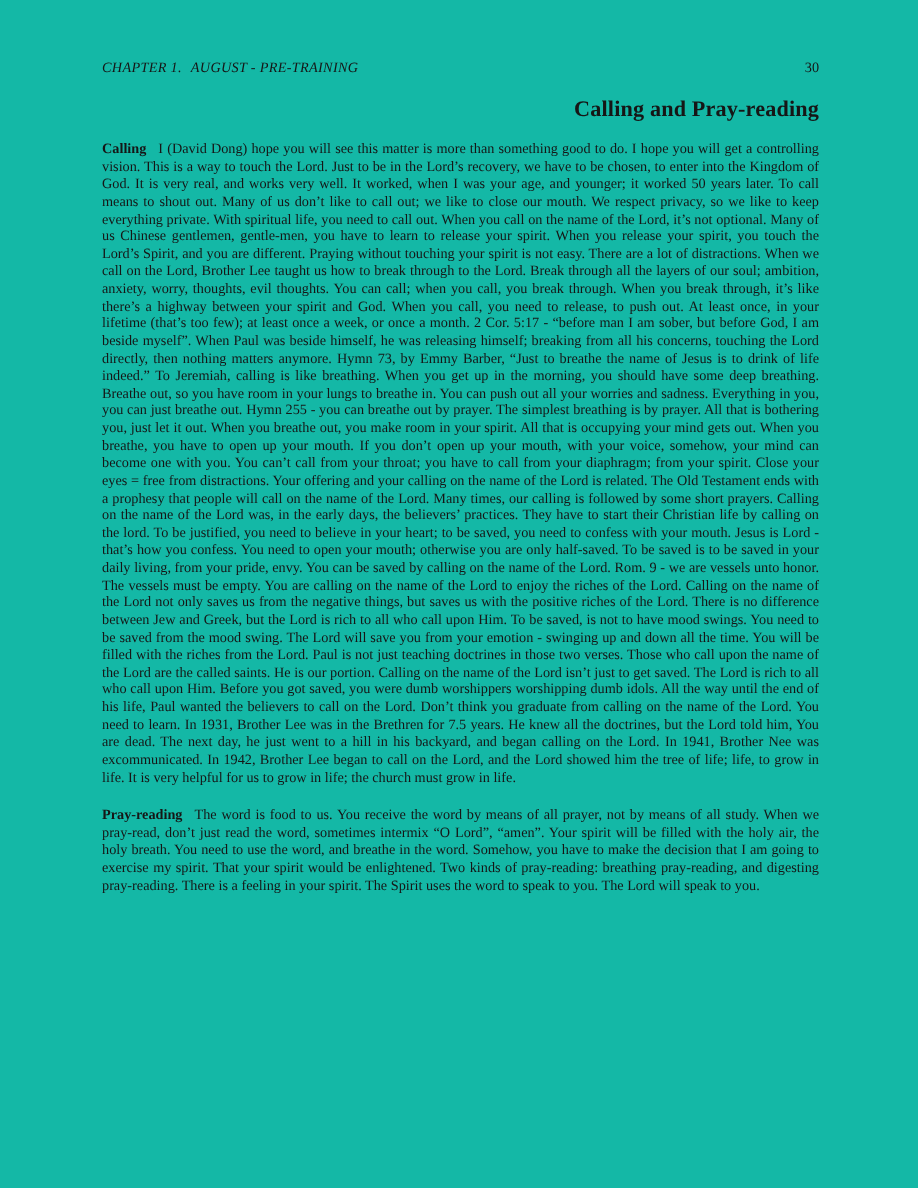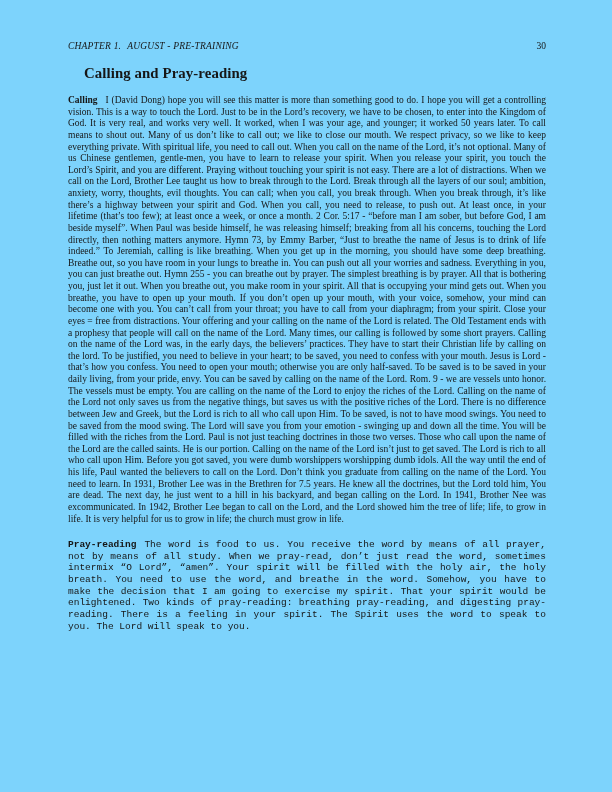--- a/index.html
+++ b/index.html
@@ -1,21 +1,21 @@
 <!DOCTYPE html>
 <html><head>
 <meta charset="utf-8">
 <style>
   html, body { margin: 0; padding: 0; background: #e8e8e8; }
   .page {
     position: relative;
     width: 612px;
     height: 792px;
     margin: 0 auto;
-    background: #7dd3fc;
+    background: #14b8a6;
     font-family: "Liberation Serif", serif;
     color: #161616;
     overflow: hidden;
   }
   .content {
     position: absolute;
     left: 68px;
     top: 40px;
     width: 478px;
   }
@@ -28,30 +28,31 @@
   }
   .running-header .chapter {
     font-style: italic;
     letter-spacing: 0.2px;
   }
   .running-header .chapter .chap-label { margin-right: 6px; }
   .running-header .pageno { font-style: normal; }
   .section-title {
     font-size: 14.8px;
     font-weight: 700;
-    margin: 13px 0 13px 16px;
+    margin: 13px 0 13px 0;
     letter-spacing: 0.1px;
+    text-align: right;
   }
   .body-par {
     font-size: 9.5px;
     line-height: 11.62px;
     text-align: justify;
     margin: 0;
   }
-  .body-par + .body-par { margin-top: 14px; font-family: Liberation Mono, monospace; }
+  .body-par + .body-par { margin-top: 14px; }
   .par-label {
     font-weight: 700;
     margin-right: 8px;
   }
   .it { }
 </style>
 </head>
 <body>
 
 <div class="page">

